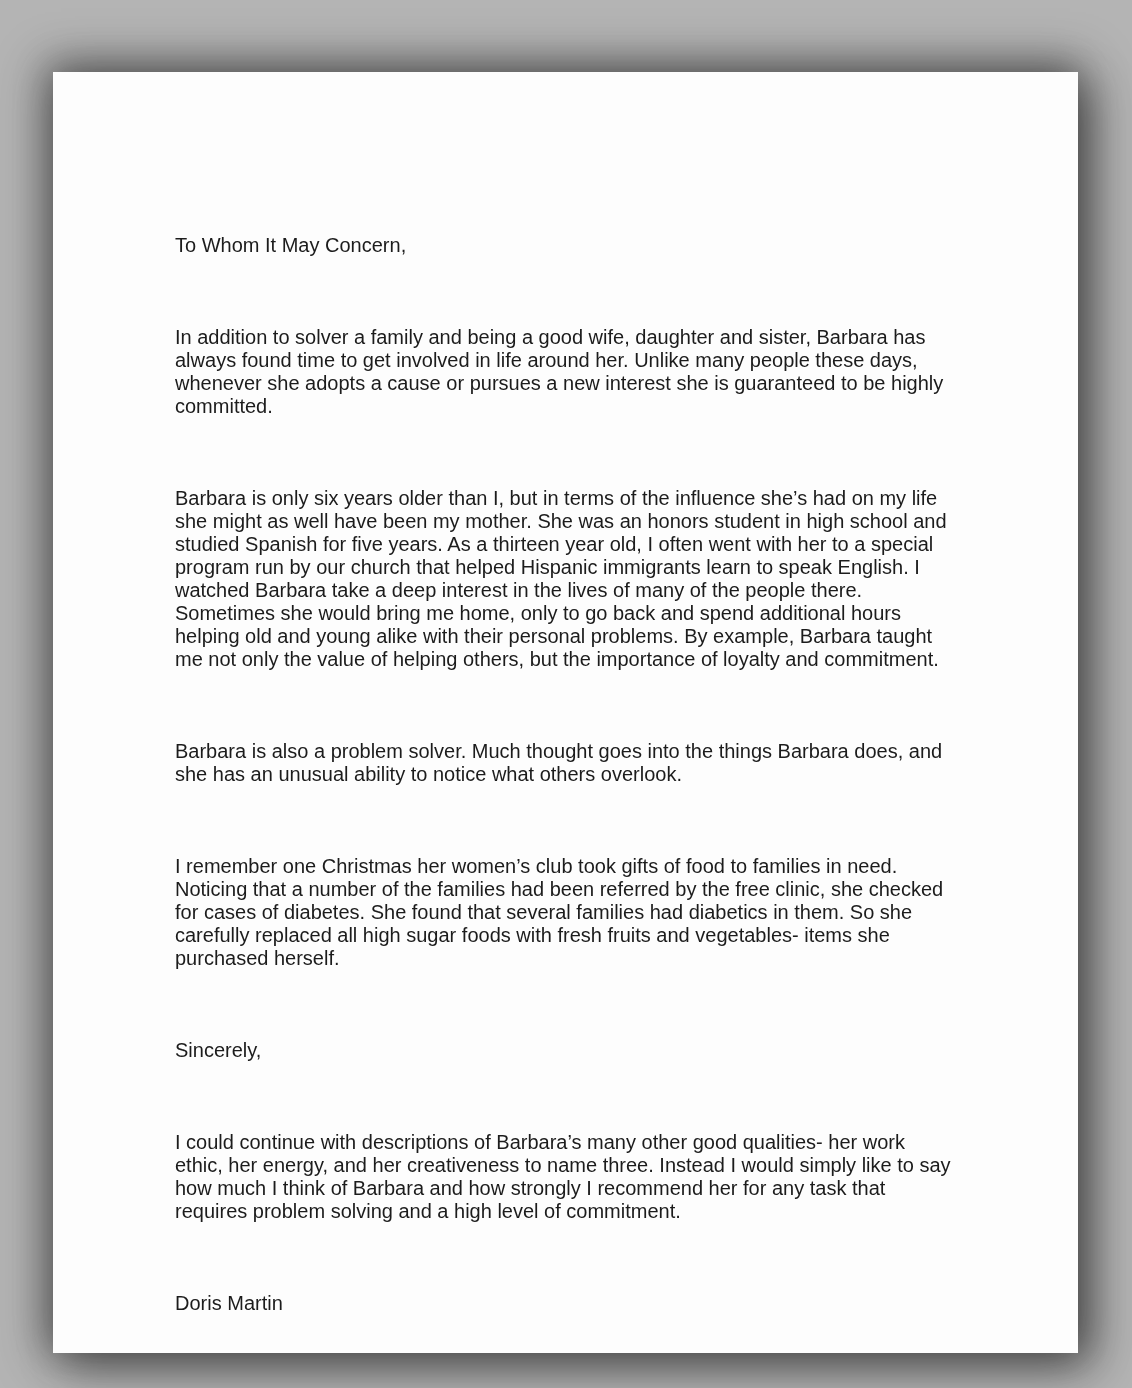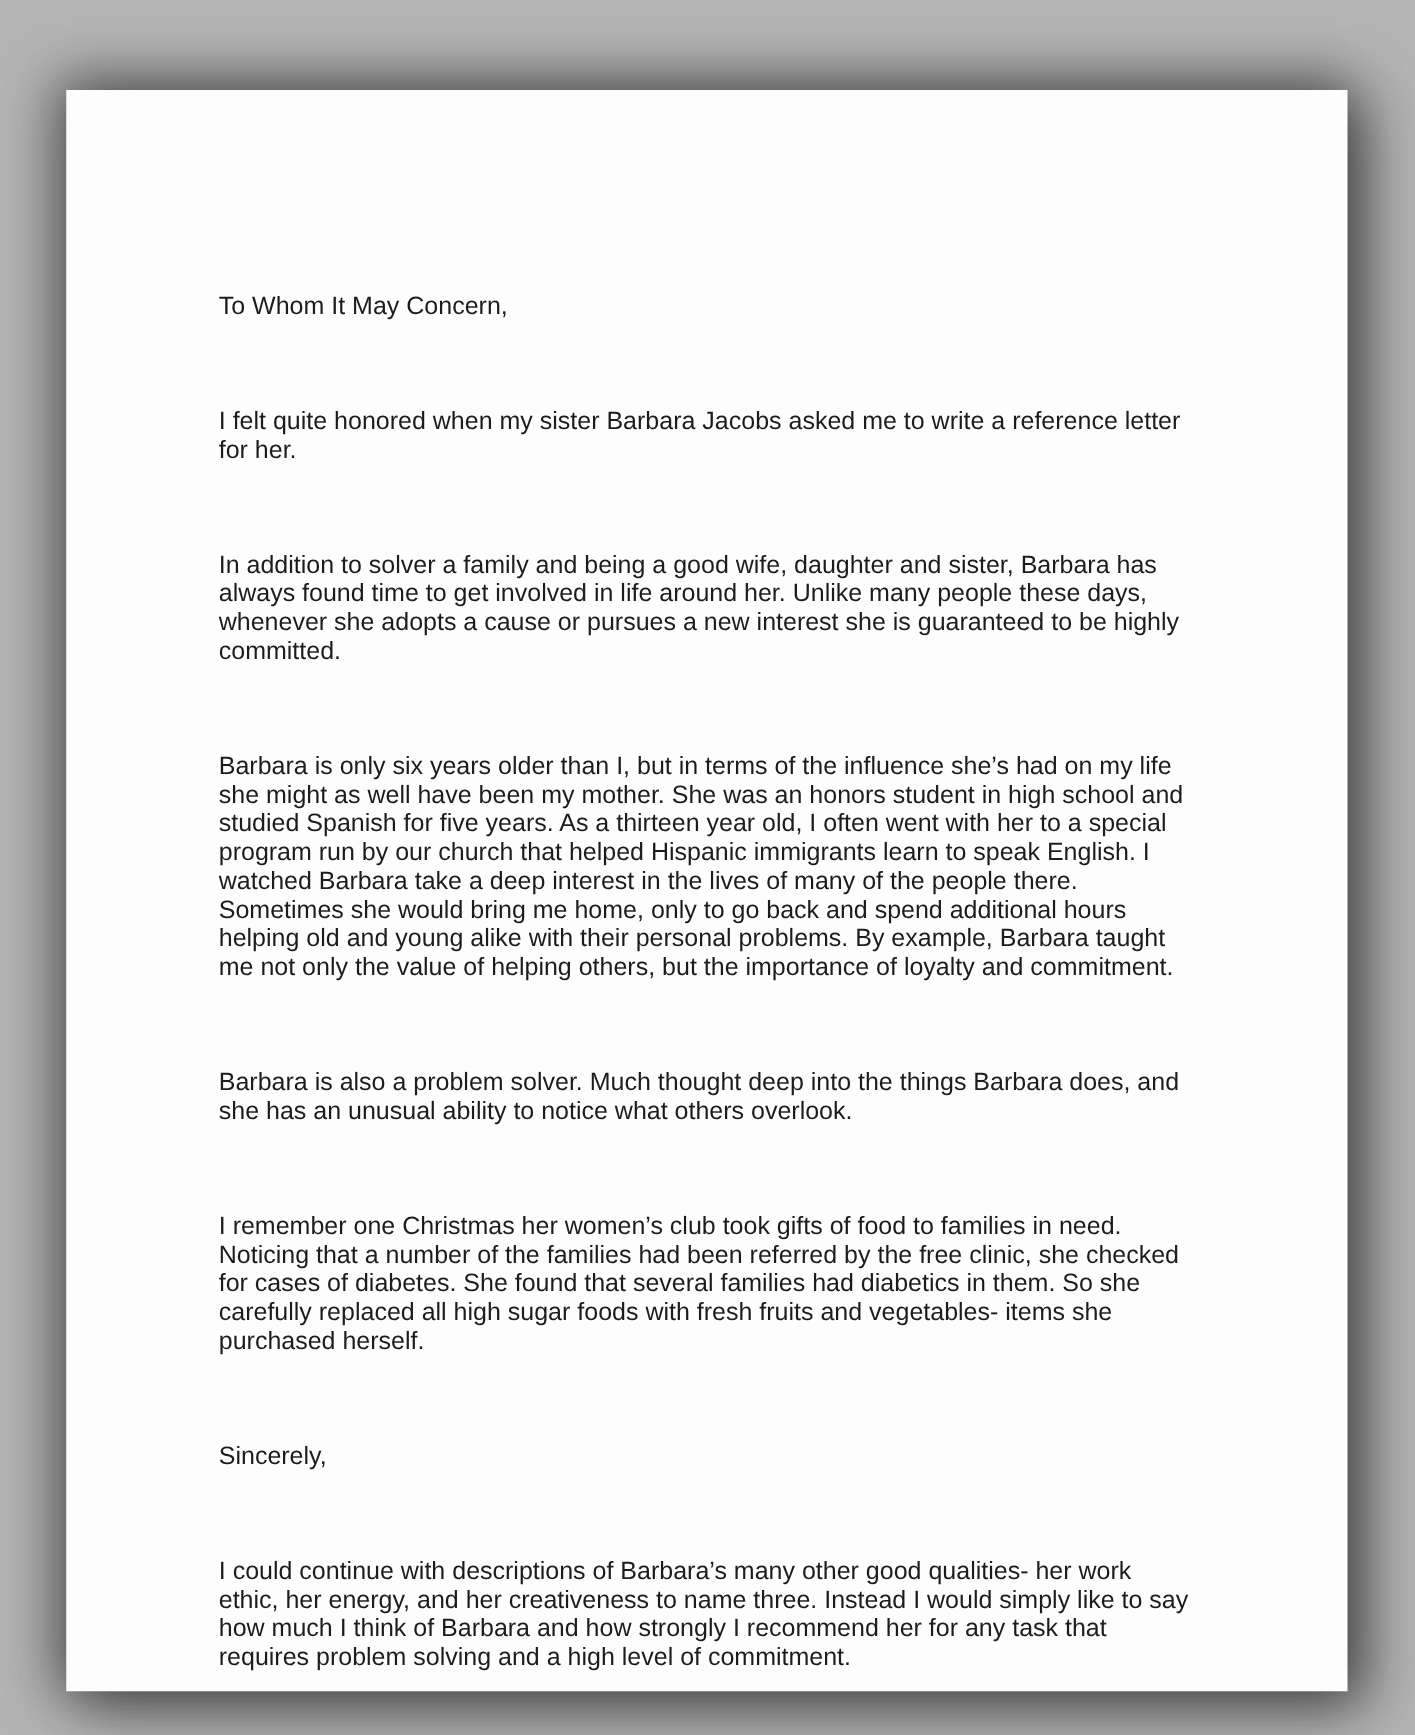--- a/index.html
+++ b/index.html
@@ -45,35 +45,33 @@
     margin-bottom: 0;
   }
 </style>
 </head>
 <body>
 
 <div class="canvas">
   <div class="page">
     <div class="letter">
       <p>To Whom It May Concern,</p>
-      <p>I felt quite honored when my sister Barbara Jacobs asked me to write a reference letter
-for her.</p>
       <p>In addition to solver a family and being a good wife, daughter and sister, Barbara has
 always found time to get involved in life around her. Unlike many people these days,
 whenever she adopts a cause or pursues a new interest she is guaranteed to be highly
 committed.</p>
       <p>Barbara is only six years older than I, but in terms of the influence she’s had on my life
 she might as well have been my mother. She was an honors student in high school and
 studied Spanish for five years. As a thirteen year old, I often went with her to a special
 program run by our church that helped Hispanic immigrants learn to speak English. I
 watched Barbara take a deep interest in the lives of many of the people there.
 Sometimes she would bring me home, only to go back and spend additional hours
 helping old and young alike with their personal problems. By example, Barbara taught
 me not only the value of helping others, but the importance of loyalty and commitment.</p>
-      <p>Barbara is also a problem solver. Much thought deep into the things Barbara does, and
+      <p>Barbara is also a problem solver. Much thought goes into the things Barbara does, and
 she has an unusual ability to notice what others overlook.</p>
       <p>I remember one Christmas her women’s club took gifts of food to families in need.
 Noticing that a number of the families had been referred by the free clinic, she checked
 for cases of diabetes. She found that several families had diabetics in them. So she
 carefully replaced all high sugar foods with fresh fruits and vegetables- items she
 purchased herself.</p>
       <p>Sincerely,</p>
       <p>I could continue with descriptions of Barbara’s many other good qualities- her work
 ethic, her energy, and her creativeness to name three. Instead I would simply like to say
 how much I think of Barbara and how strongly I recommend her for any task that

